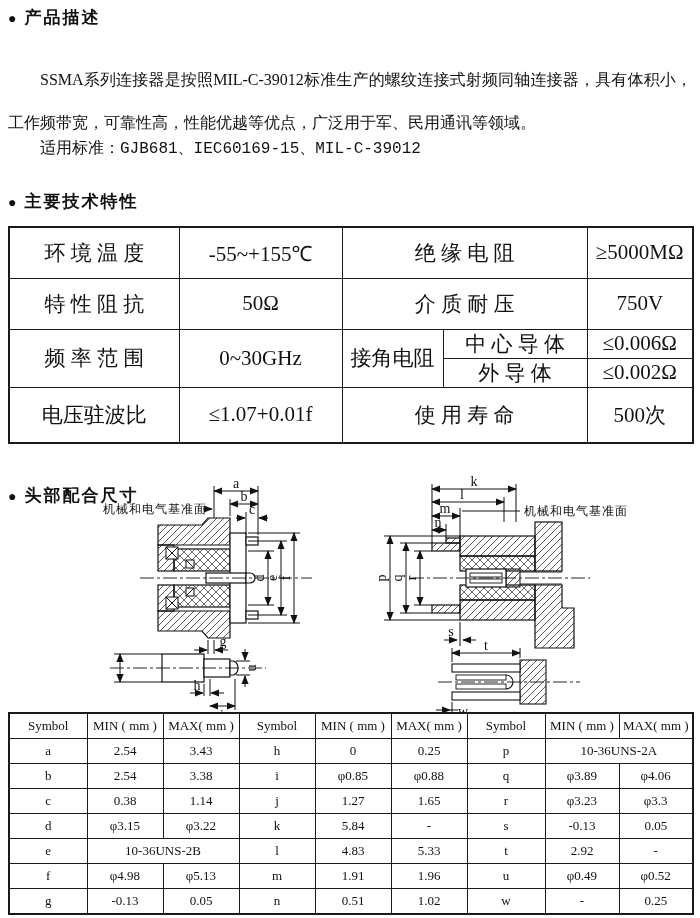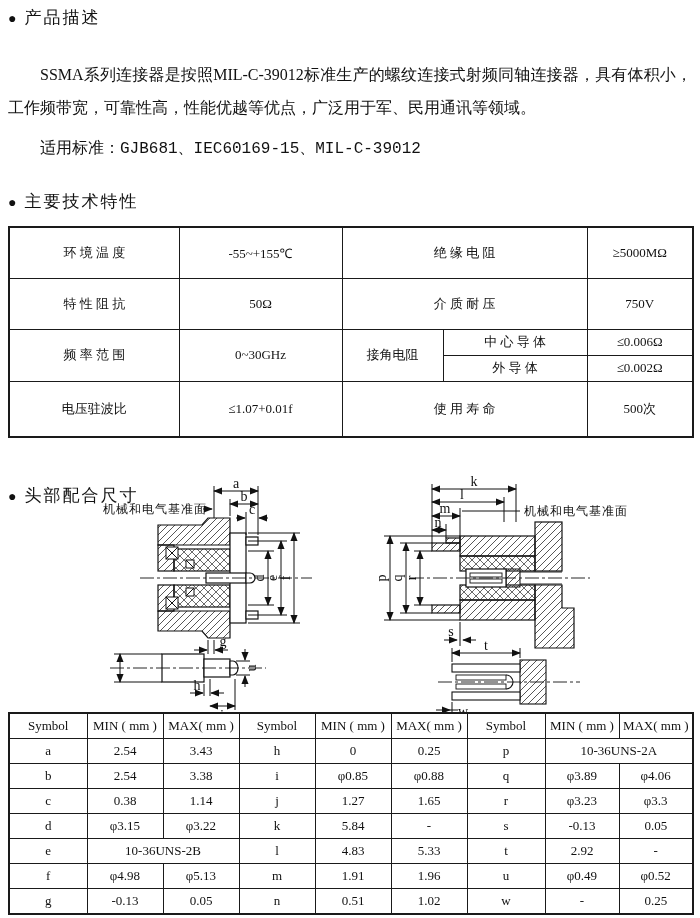--- a/index.html
+++ b/index.html
@@ -1,27 +1,27 @@
 <!DOCTYPE html>
 <html><head>
 <meta charset="utf-8">
 <style>
   html,body{margin:0;padding:0;background:#fff;}
   body{width:700px;height:918px;position:relative;overflow:hidden;
        font-family:"Liberation Serif",serif;color:#111;}
   .abs{position:absolute;}
-  .heading{font-weight:normal;font-size:17px;letter-spacing:2px;
+  .heading{font-weight:bold;font-size:17px;letter-spacing:2px;
            font-family:"Liberation Serif",serif;}
   .heading .bullet{letter-spacing:0;margin-right:8px;font-size:14px;}
-  .para{font-size:16px;line-height:33px;text-align:justify;text-indent:2em;}
+  .para{font-size:16px;line-height:43px;text-align:justify;text-indent:2em;}
   .standards{font-size:16px;font-family:Liberation Mono, monospace;}
   table{border-collapse:collapse;table-layout:fixed;background:#fff;}
   table.spec{border:2px solid #1a1a1a;width:684px;}
   table.spec td{border:1px solid #1a1a1a;text-align:center;vertical-align:middle;
-                font-size:13px;padding:0;}
+                font-size:21px;padding:0;}
   table.dims{border:2px solid #1a1a1a;width:684px;}
   table.dims th,table.dims td{border:1px solid #1a1a1a;text-align:center;
                 vertical-align:middle;font-size:13px;font-weight:normal;padding:0;height:24px;}
   .r51{height:51px;} .r26{height:26px;} .r52{height:56px;}
   svg text{font-family:"Liberation Serif",serif;fill:#111;}
   .dimletter{font-size:14px;}
   .refplane{font-size:12px;letter-spacing:1px;}
 </style>
 </head>
 <body>

